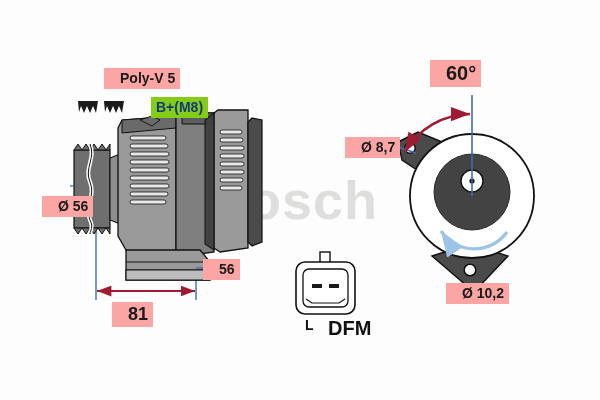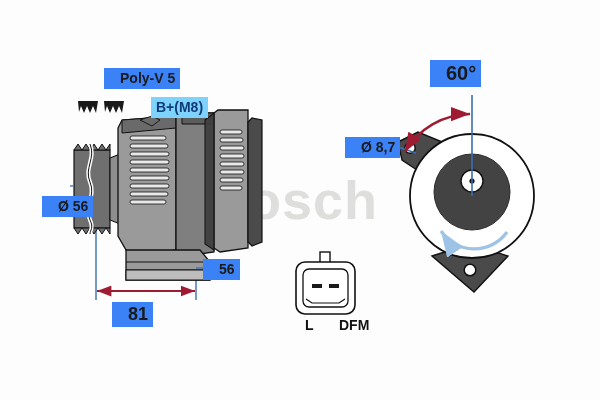--- a/index.html
+++ b/index.html
@@ -25,26 +25,26 @@
     height: 400px;
   }
   .tag {
     position: absolute;
     font-weight: bold;
     line-height: 1;
     white-space: nowrap;
     padding: 3px 5px 4px 5px;
   }
   .tag-yellow {
-    background: #3b82f6;
+    background: #fca5a5;
     color: #1a1a1a;
     padding-left: 16px;
   }
   .tag-blue {
-    background: #7dd3fc;
+    background: #84cc16;
     color: #123a7a;
   }
   .plain-label {
     position: absolute;
     font-weight: bold;
     color: #111;
     white-space: nowrap;
     line-height: 1;
   }
 </style>
@@ -213,18 +213,19 @@
   <div class="tag tag-yellow" style="left:42px; top:173px; font-size:14px;margin-top:23px;">Ø 56</div>
 
   <div class="tag tag-yellow" style="left:112px; top:302px; font-size:18px;">81</div>
 
   <div class="tag tag-yellow" style="left:203px; top:259px; font-size:14px;">56</div>
 
   <div class="tag tag-yellow" style="left:430px; top:60px; font-size:20px;">60°</div>
 
   <div class="tag tag-yellow" style="left:345px; top:137px; font-size:14px;text-align:center;">Ø 8,7</div>
 
+  <div class="tag tag-yellow" style="left:446px; top:283px; font-size:14px;">Ø 10,2</div>
 
   <div class="plain-label" style="left:305px; top:318px; font-size:14px;">L</div>
 
-  <div class="plain-label" style="left:327px; top:318px; font-size:14px;padding-left:12px;">DFM</div>
+  <div class="plain-label" style="left:316px; top:318px; font-size:20px;padding-left:12px;">DFM</div>
 
 </div>
 
 </body></html>

